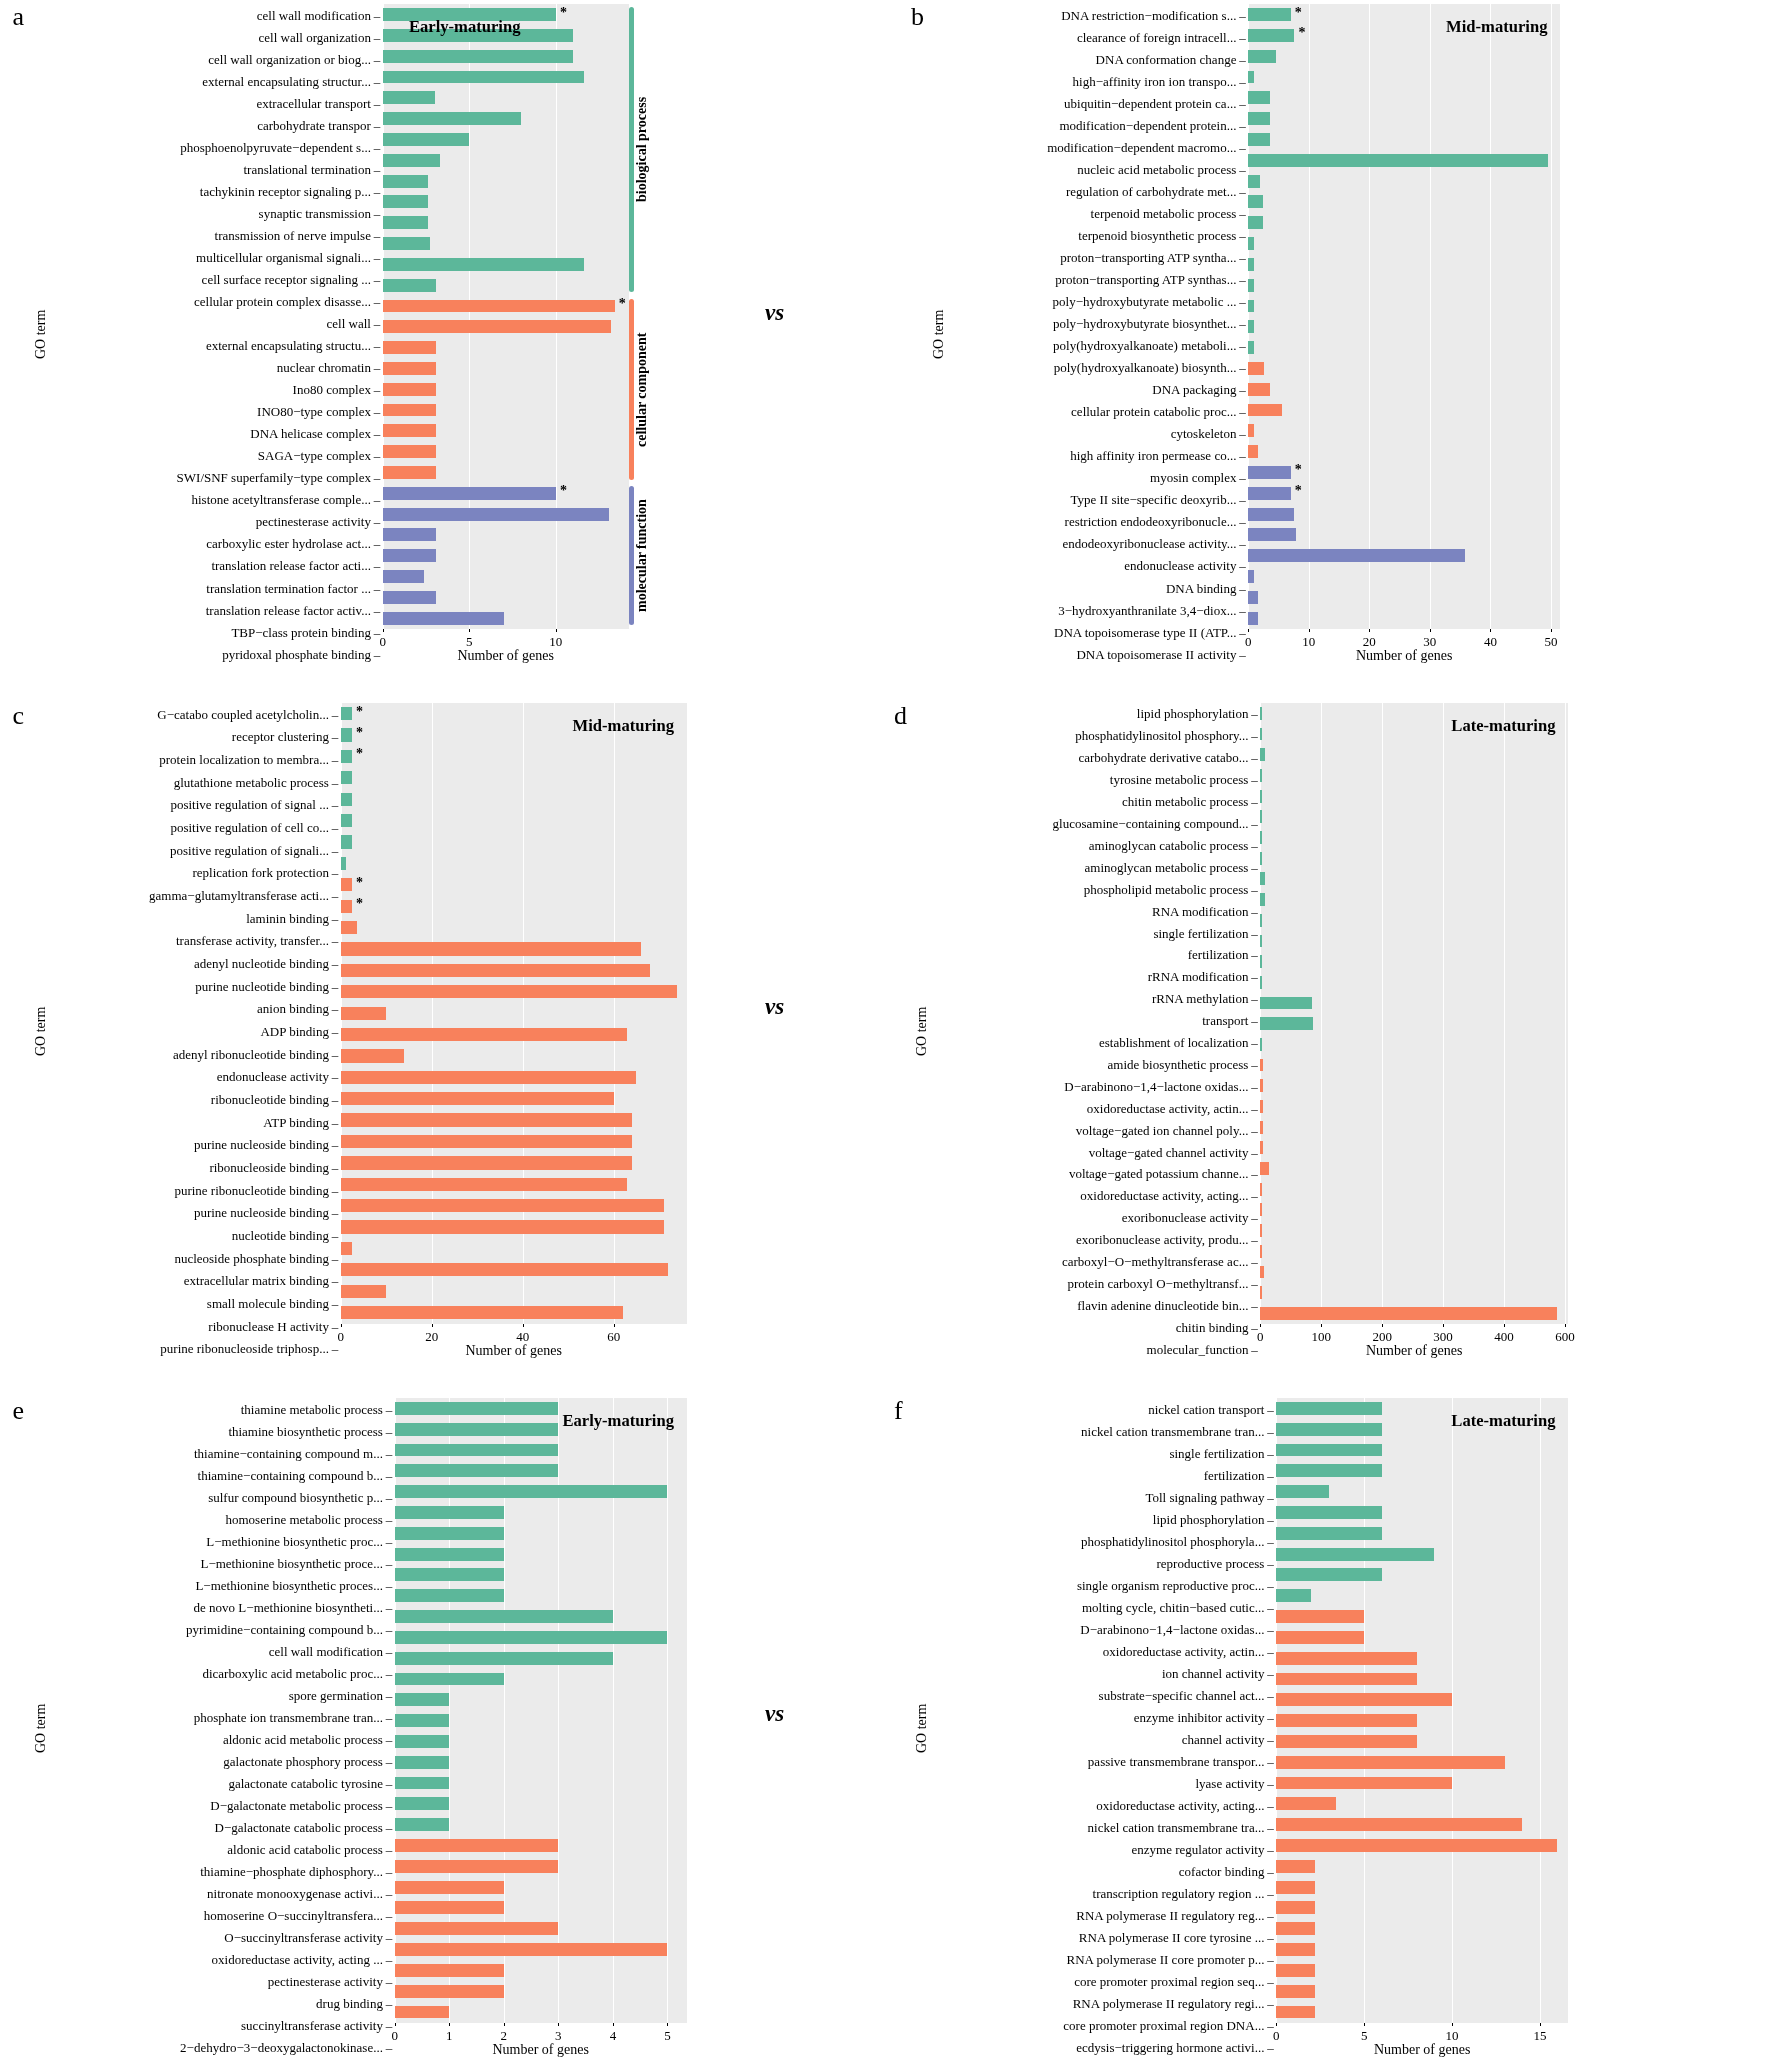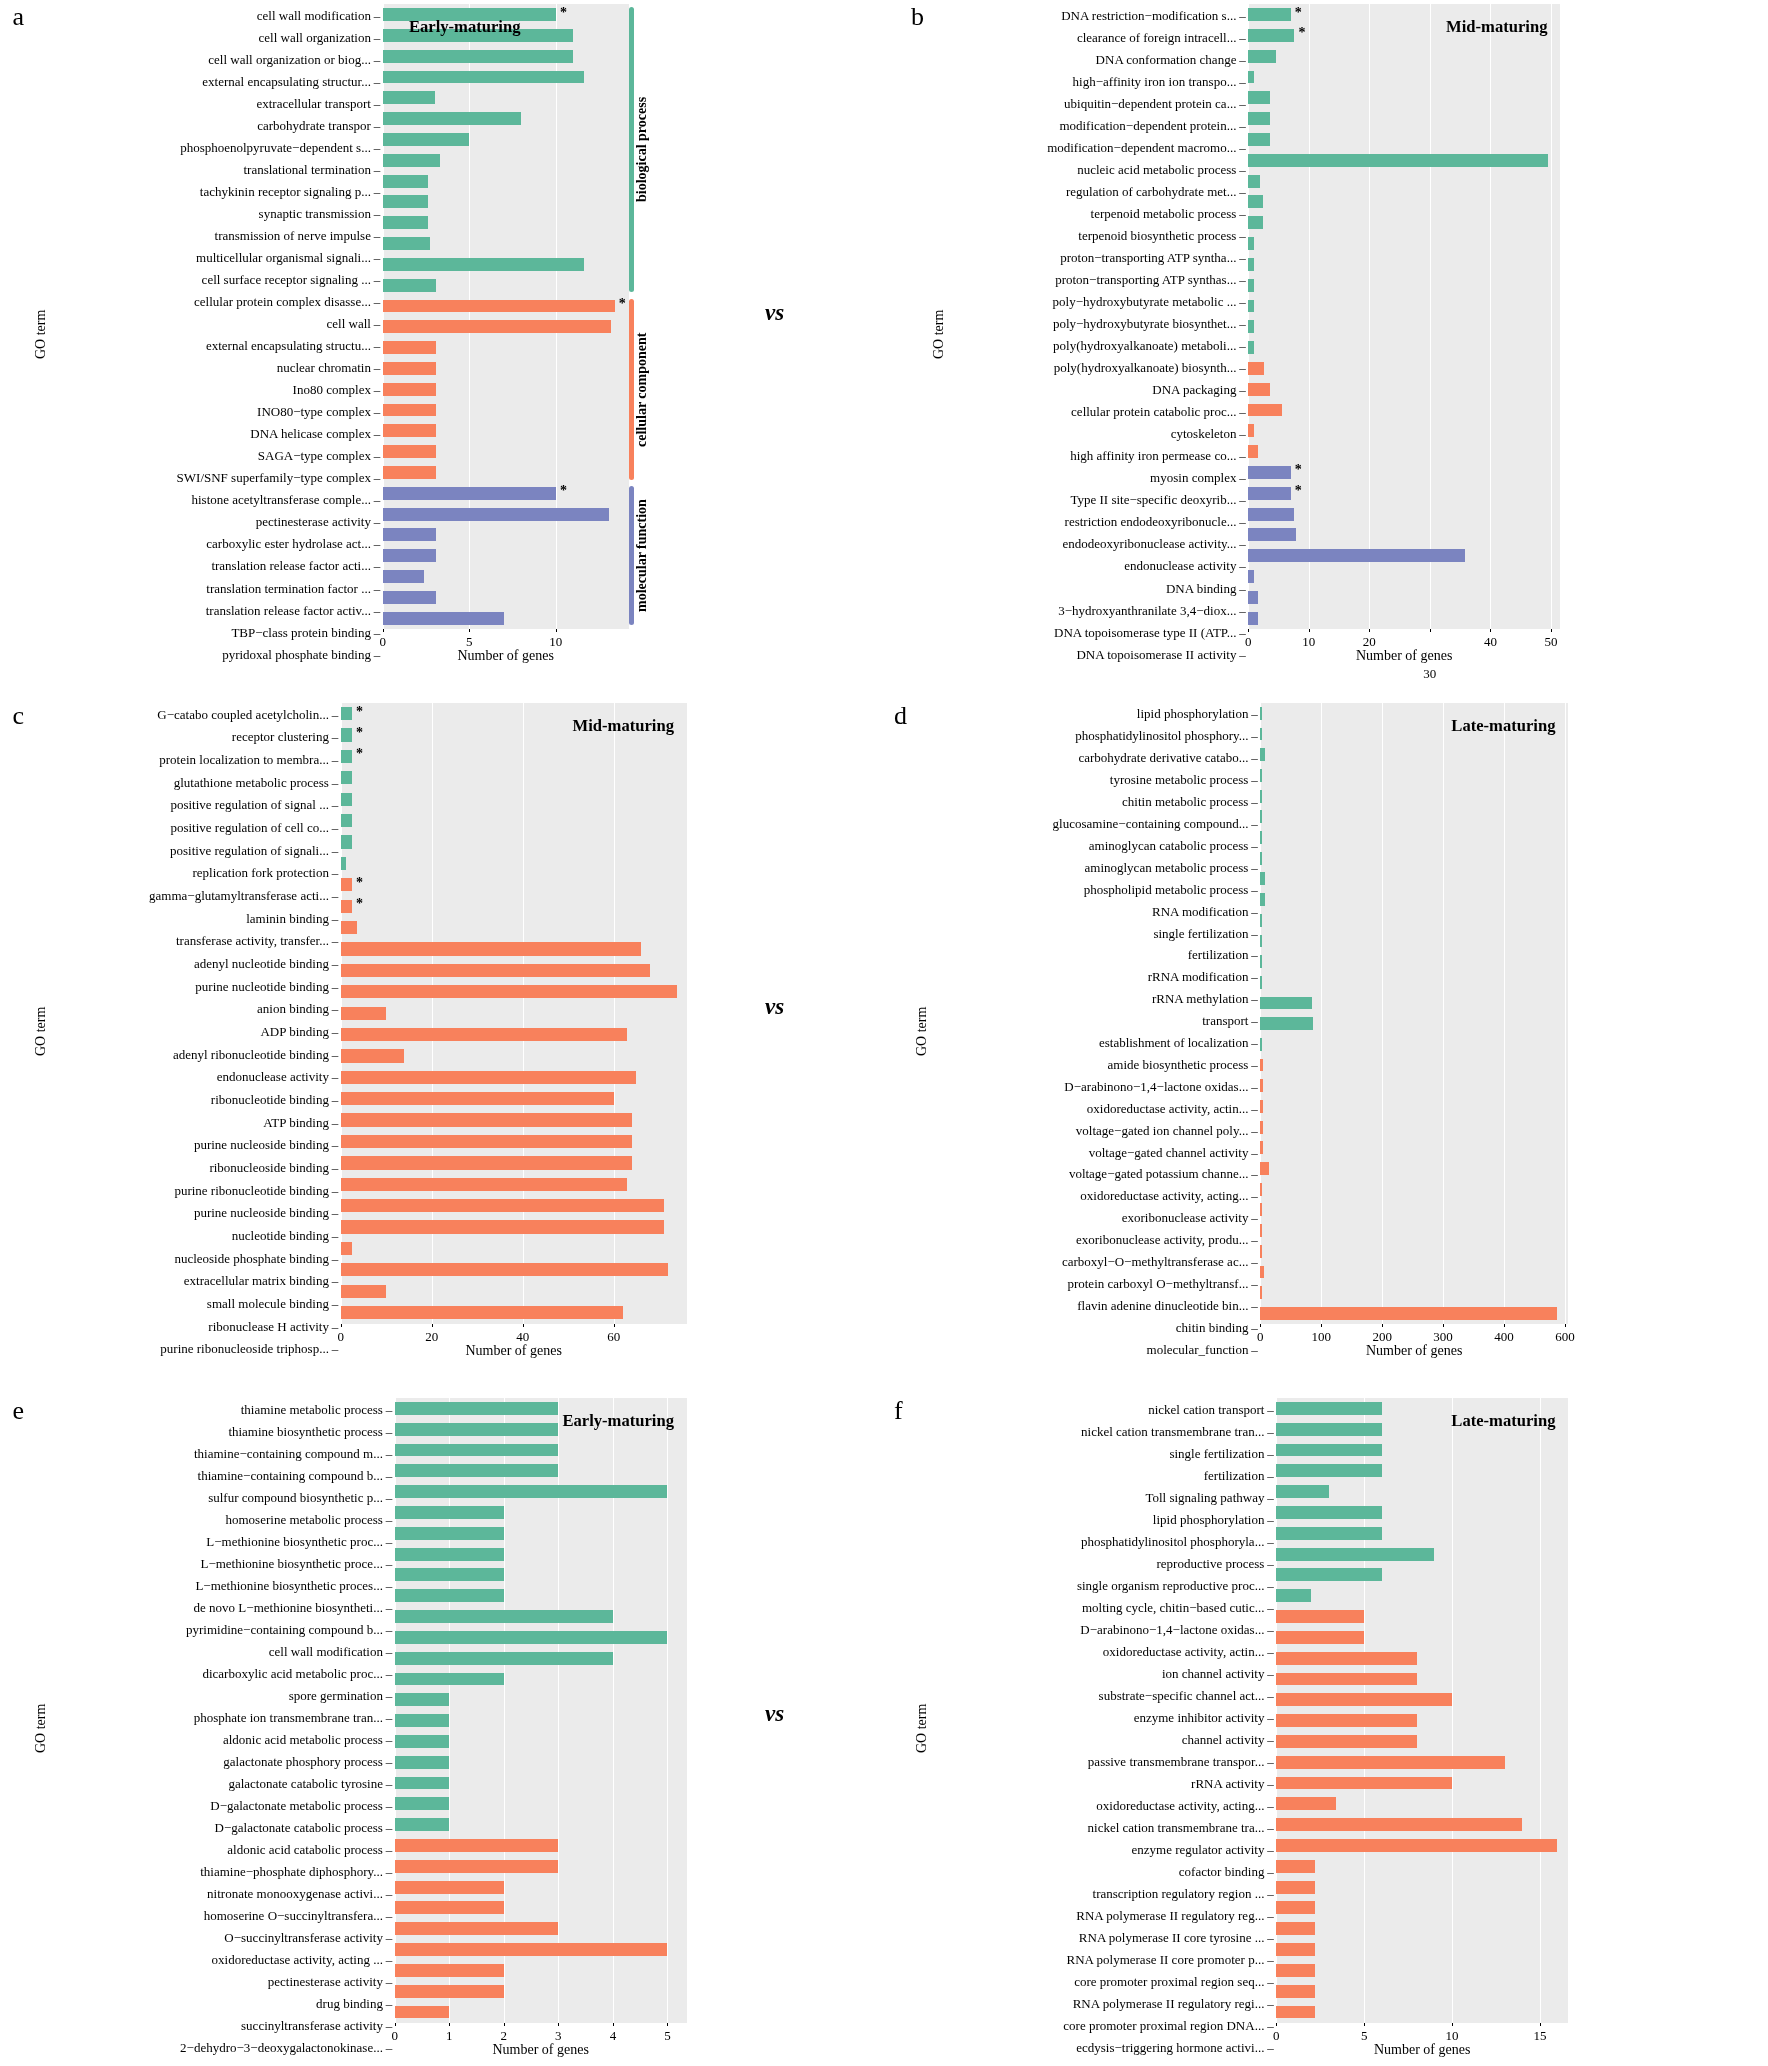--- a/index.html
+++ b/index.html
@@ -682,21 +682,21 @@
               <div class="panel-title" style="right: 12.5px; top: 12.5px;">Mid-maturing</div>
             </div>
             <div class="xaxis">
               <div class="xtick-mark" style="left: 0%;"></div>
               <div class="xtick" style="left: 0%; top: 5px;">0</div>
               <div class="xtick-mark" style="left: 19.4175%;"></div>
               <div class="xtick" style="left: 19.4175%; top: 5px;">10</div>
               <div class="xtick-mark" style="left: 38.835%;"></div>
               <div class="xtick" style="left: 38.835%; top: 5px;">20</div>
               <div class="xtick-mark" style="left: 58.2524%;"></div>
-              <div class="xtick" style="left: 58.2524%; top: 5px; margin-top: 32px;">30</div>
+              <div class="xtick" style="left: 58.2524%; top: 5px;">30</div>
               <div class="xtick-mark" style="left: 77.6699%;"></div>
               <div class="xtick" style="left: 77.6699%; top: 5px;">40</div>
               <div class="xtick-mark" style="left: 97.0874%;"></div>
               <div class="xtick" style="left: 97.0874%; top: 5px;">50</div>
             </div>
             <div class="xlab">Number of genes</div>
           </div>
         </div>
       </div>
     </div>
@@ -1504,21 +1504,21 @@
             </div>
             <div class="tl">
               <span>channel activity</span>
               <span class="dash">–</span>
             </div>
             <div class="tl">
               <span>passive transmembrane transpor...</span>
               <span class="dash">–</span>
             </div>
             <div class="tl">
-              <span>rRNA activity</span>
+              <span>lyase activity</span>
               <span class="dash">–</span>
             </div>
             <div class="tl">
               <span>oxidoreductase activity, acting...</span>
               <span class="dash">–</span>
             </div>
             <div class="tl">
               <span>nickel cation transmembrane tra...</span>
               <span class="dash">–</span>
             </div>

